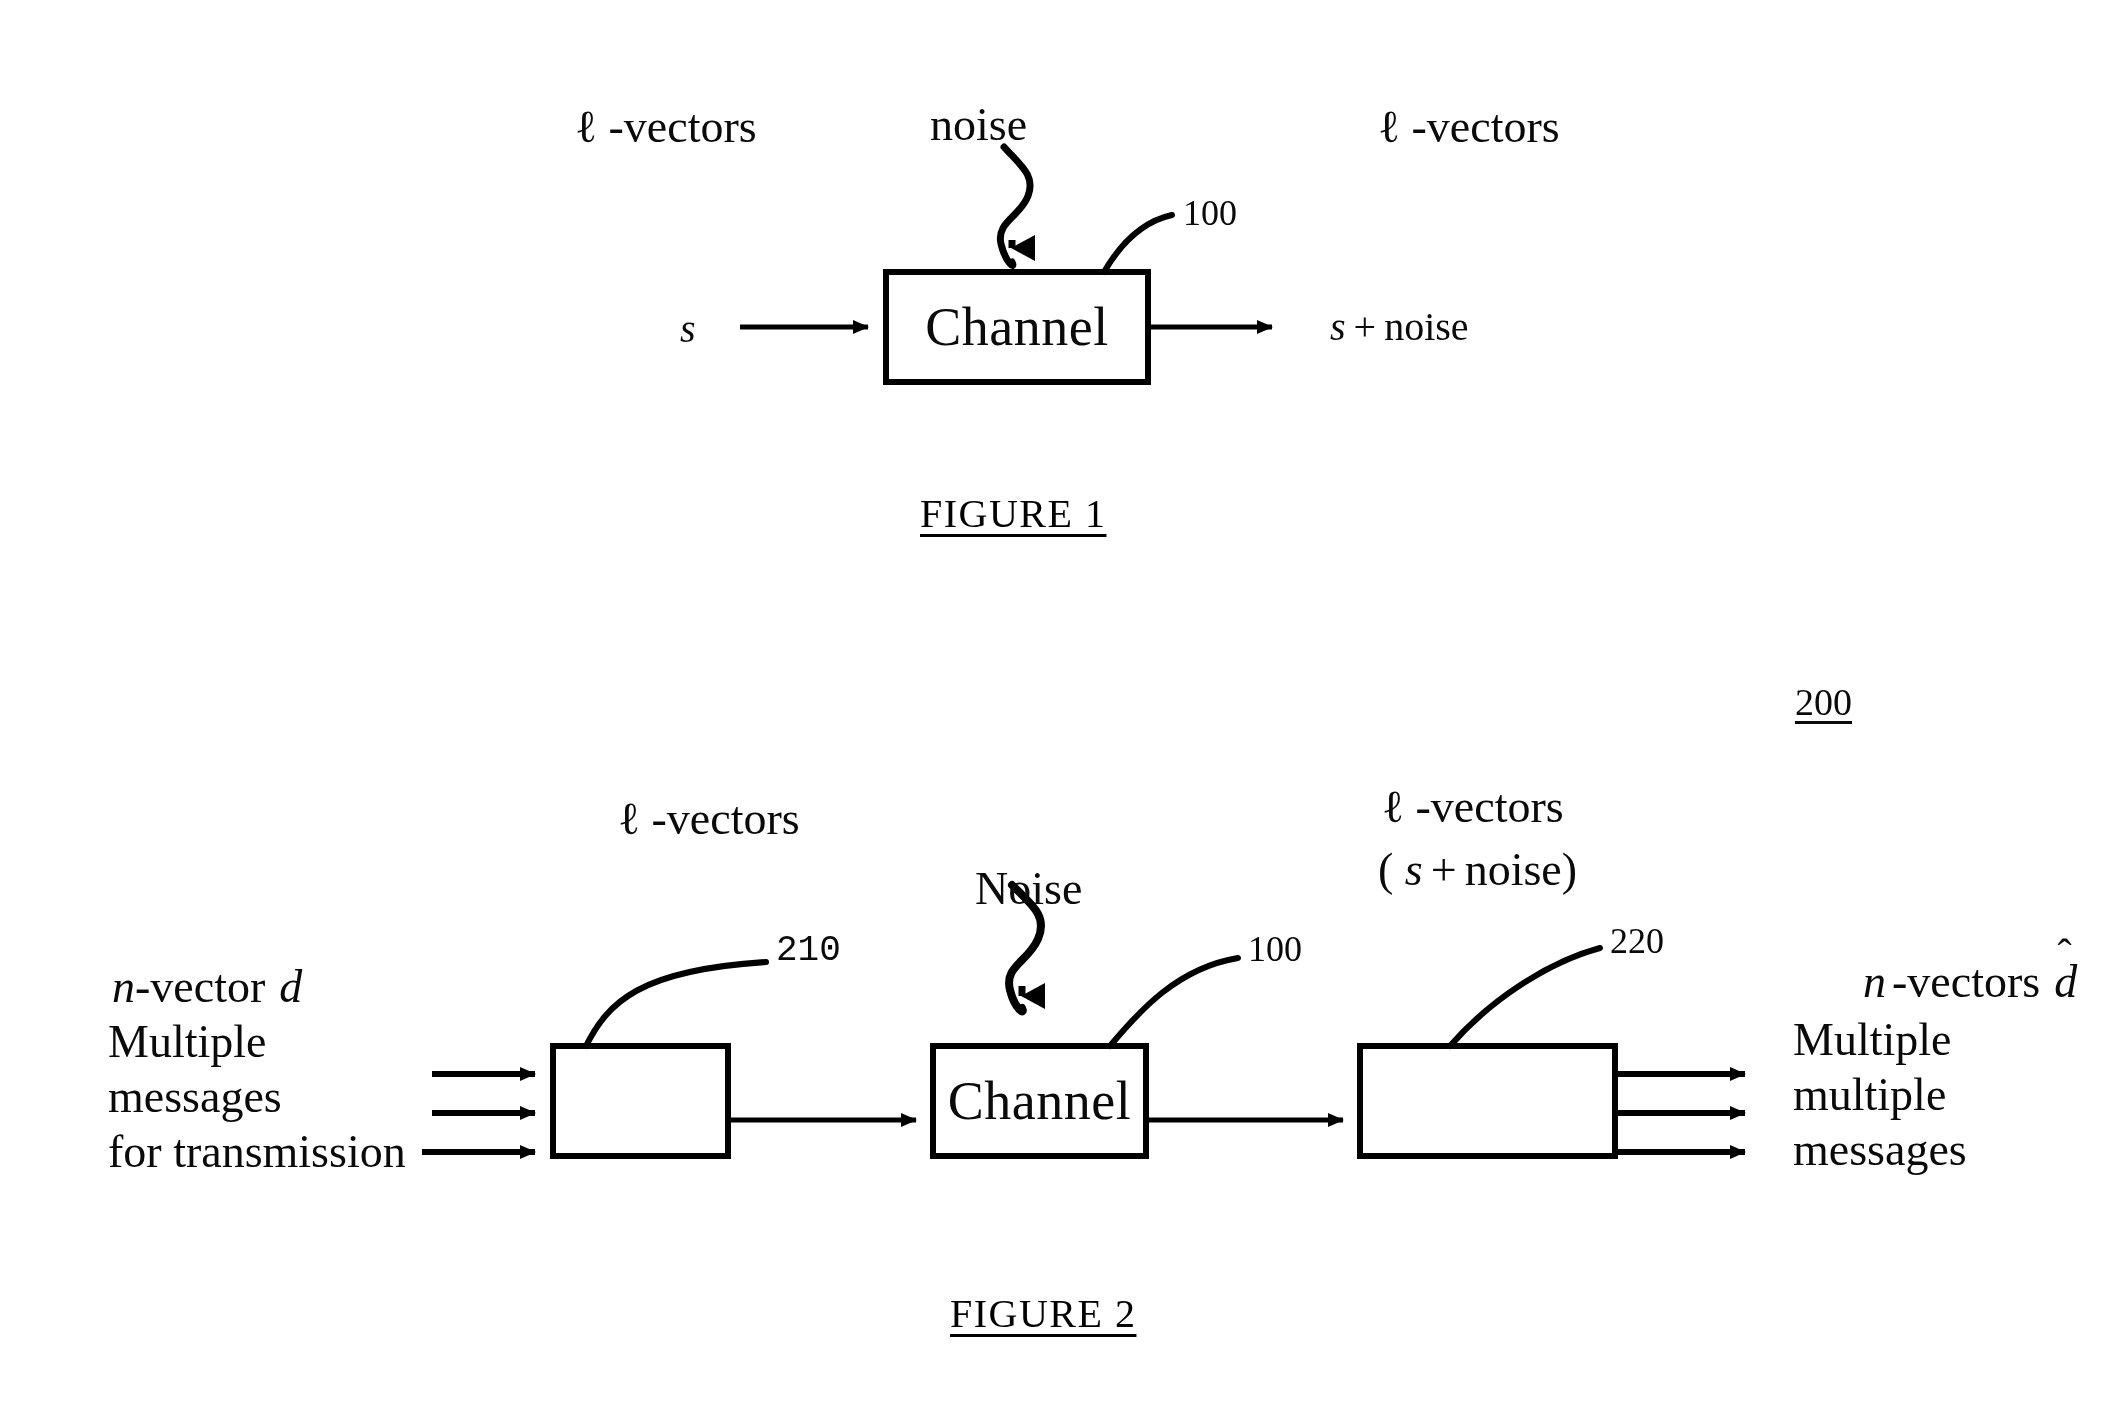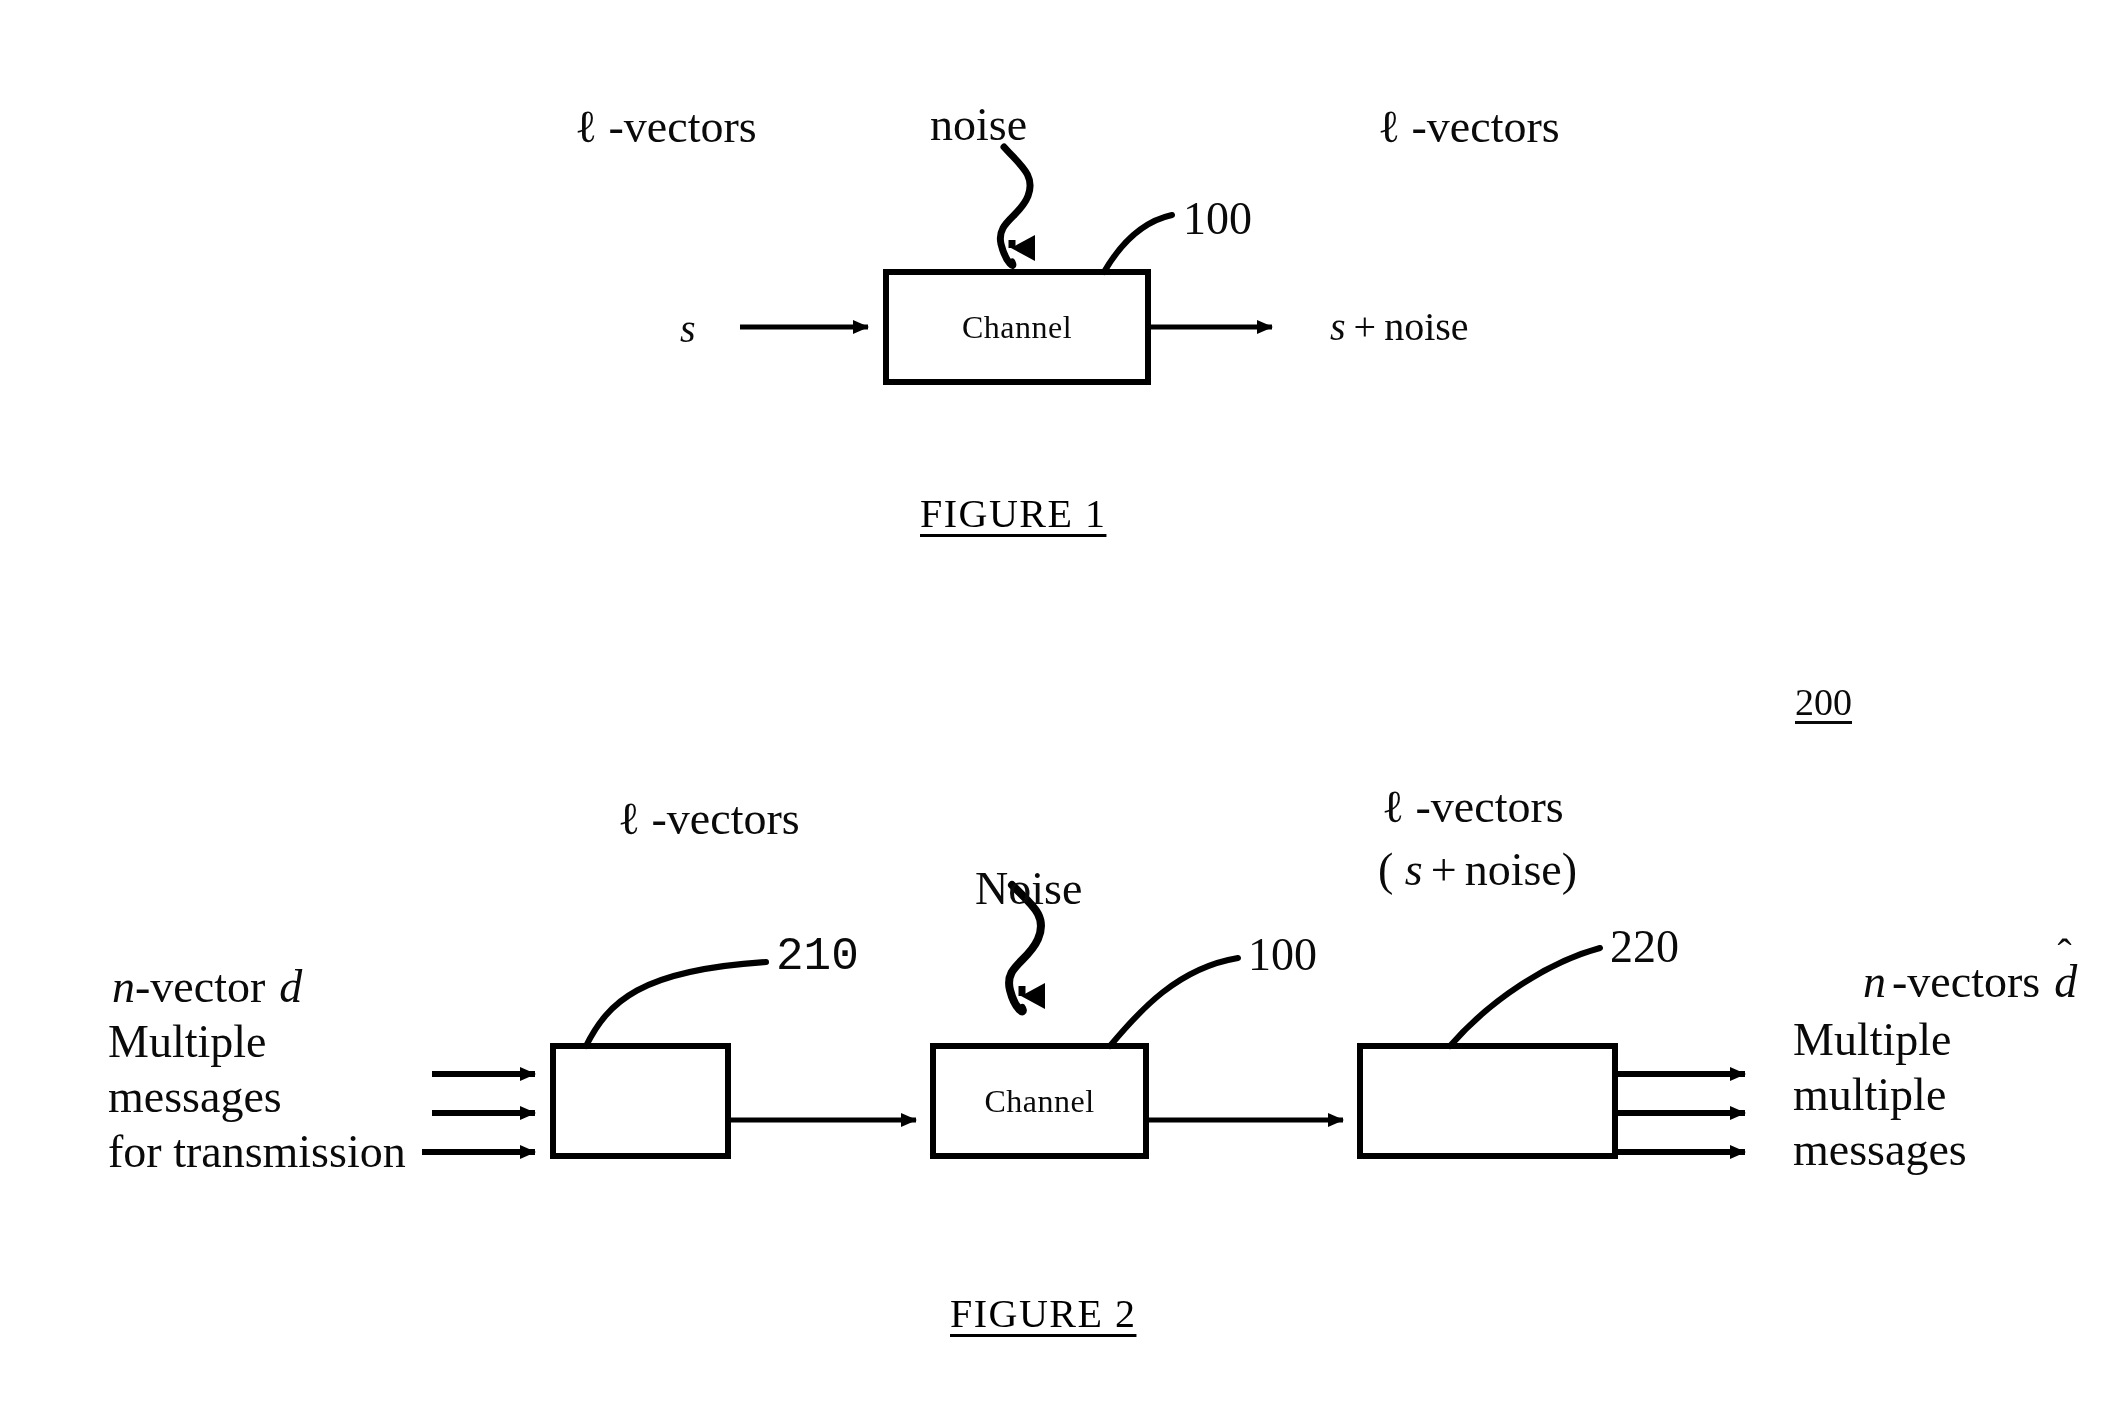--- a/index.html
+++ b/index.html
@@ -34,33 +34,33 @@
     color: #0a0a0a;
   }
   .ital { font-style: italic; }
 
   
   .boxlabel {
     position: absolute;
     display: flex;
     align-items: center;
     justify-content: center;
-    font-size: 32px;
+    font-size: 54px;
     letter-spacing: 0.5px;
     color: #0a0a0a;
   }
   .figcap {
     position: absolute;
     font-size: 40px;
     letter-spacing: 1.5px;
     text-decoration: underline;
     text-underline-offset: 7px;
     text-decoration-thickness: 3px;
   }
-  .refnum { font-size: 46px; }
+  .refnum { font-size: 36px; }
   .sidelabel { font-size: 46px; }
   .topnum { font-size: 38px; text-decoration: underline; text-underline-offset: 6px; text-decoration-thickness: 3px;}
   .hat { position: relative; display:inline-block; }
   .hat > .hatmark {
     position: absolute;
     left: 50%;
     transform: translateX(-58%);
     top: -0.62em;
     font-size: 0.92em;
     font-style: normal;

